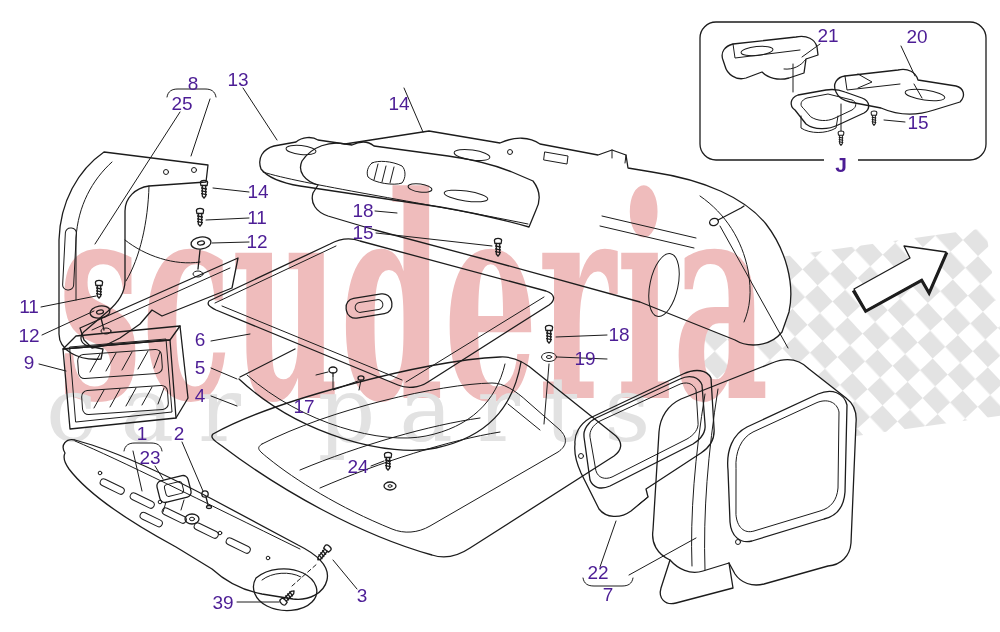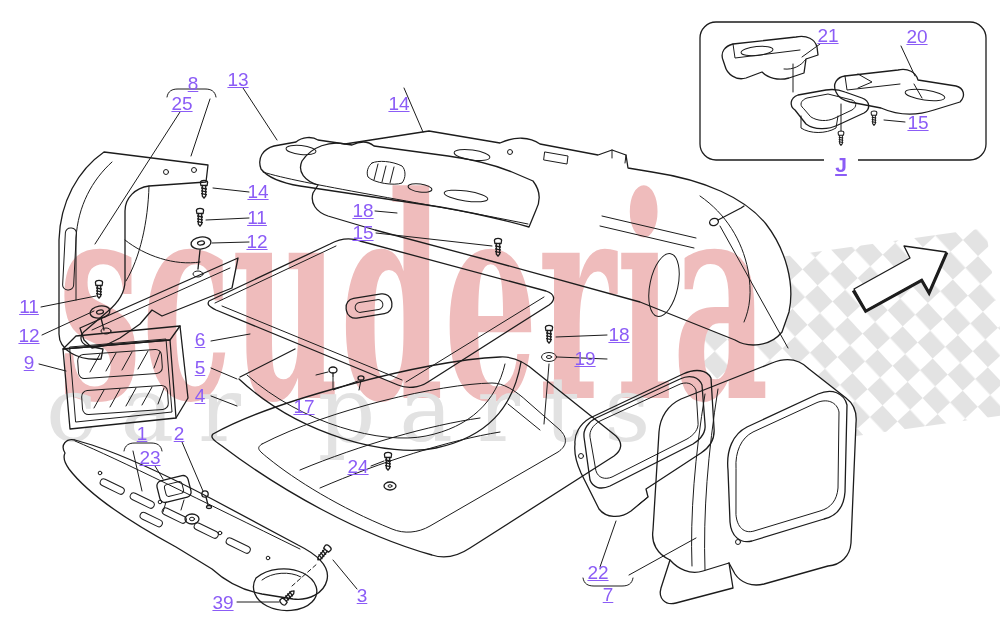--- a/index.html
+++ b/index.html
@@ -16,22 +16,22 @@
   .dash{stroke-dasharray:4 3;}
   
   .wm1{position:absolute;left:58px;top:160px;font-family:"DejaVu Serif",serif;font-weight:bold;
        font-size:280px;line-height:280px;color:var(--c-pink,#efbcbc);transform:scaleX(0.53);
        transform-origin:0 0;letter-spacing:0;white-space:nowrap;user-select:none;}
   .wm2{position:absolute;left:46px;top:365px;font-family:"DejaVu Serif",serif;
        font-size:90px;line-height:90px;color:var(--c-gray,#e2e2e2);letter-spacing:24px;
        white-space:nowrap;user-select:none;}
   
   #callouts{position:absolute;left:0;top:0;width:100%;height:100%;}
-  .callout{position:absolute;transform:translate(-50%,-50%);font-size:19px;color:#8b5cf6;
-           white-space:nowrap;user-select:none;text-decoration:underline;}
+  .callout{position:absolute;transform:translate(-50%,-50%);font-size:19px;color:#4c1d95;
+           white-space:nowrap;user-select:none;}
   .callout.bold{font-weight:bold;font-size:21px;}
 </style>
 </head>
 <body>
 
 <div class="stage">
 
   <svg class="layer" width="1000" height="632" viewBox="0 0 1000 632">
     <defs>
       <pattern id="chk" width="44" height="44" patternUnits="userSpaceOnUse" patternTransform="rotate(55) scale(1,0.78)">

